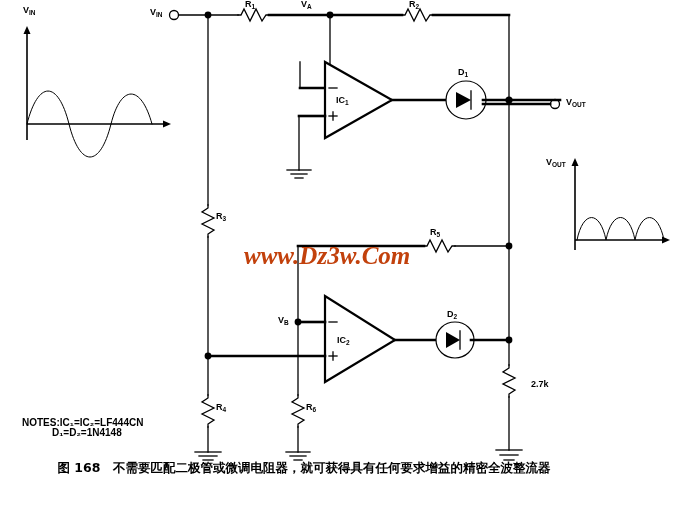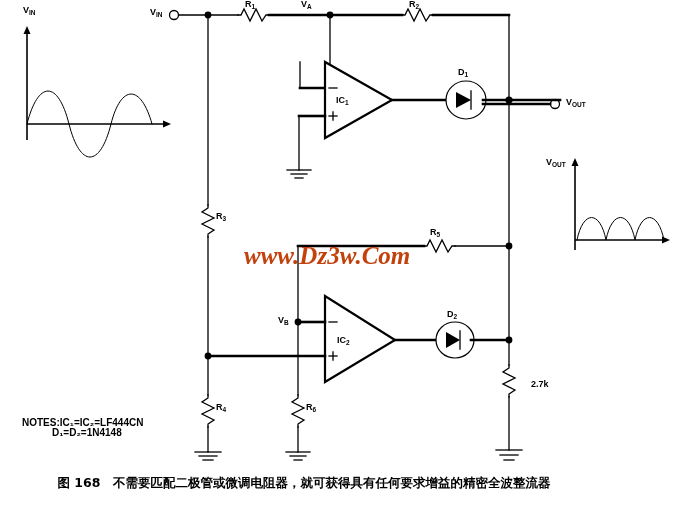--- a/index.html
+++ b/index.html
@@ -59,21 +59,21 @@
     font-style: italic;
     font-weight: bold;
     font-size: 25px;
     color: #c2410c;
     white-space: nowrap;
     letter-spacing: 0px;
   }
   .caption {
     position: absolute;
     left: 0;
-    top: 475px;
+    top: 460px;
     width: 608px;
     text-align: center;
     font-family: "DejaVu Sans", sans-serif;
     font-size: 12.5px;
     font-weight: bold;
     color: #000000;
     white-space: nowrap;
   }
 </style>
 </head>

